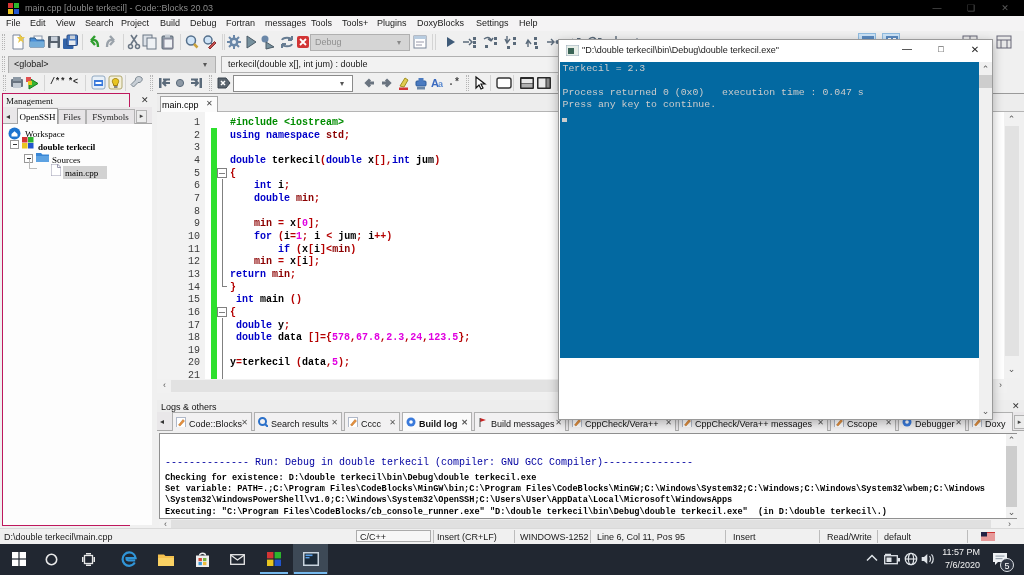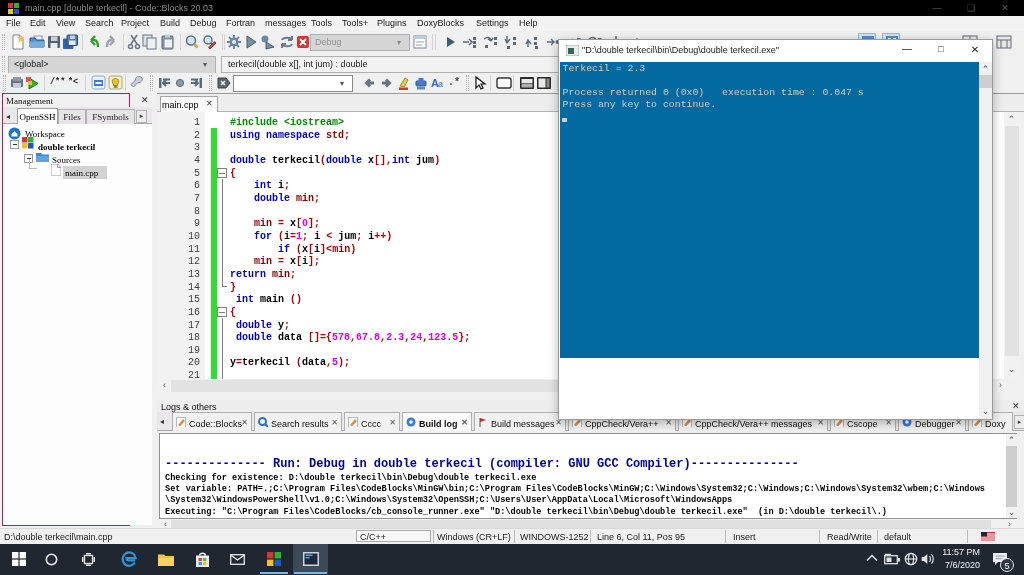--- a/index.html
+++ b/index.html
@@ -547,21 +547,21 @@
   <div class="ltab" style="left:811px;width:45px">
       <svg class="ic">
         <rect x="0.5" y="0.5" width="9" height="10" fill="#fff" stroke="#b0b8c8"></rect>
         <path d="M2.5 8 L7 2.5 L8.5 4 L4 9 Z" fill="#e8913f" stroke="#b06a20" stroke-width="0.5"></path>
       </svg>
       <span class="tx">Doxy</span>
     </div>
   <div class="abs" style="left:857px;top:15px;width:11px;height:14px;background:#ececec;border:1px solid #b2b2b2;font-size:7px;color:#444;text-align:center;line-height:12px">▸</div>
 
   <div class="abs" style="left:2px;top:33px;width:858px;height:86px;background:#fff;border:1px solid #909090">
-    <pre class="mono" style="position:absolute;left:5px;top:23px;font-size:12px;color:#0000a0;font-weight:bold">-------------- Run: Debug in double terkecil (compiler: GNU GCC Compiler)---------------</pre>
+    <pre class="mono" style="position:absolute;left:5px;top:23px;font-size:10px;color:#0000a0;font-weight:normal">-------------- Run: Debug in double terkecil (compiler: GNU GCC Compiler)---------------</pre>
     <pre class="mono" style="position:absolute;left:5px;top:38.5px;font-size:8.6px;line-height:11.4px;color:#000;font-weight:bold">Checking for existence: D:\double terkecil\bin\Debug\double terkecil.exe
 Set variable: PATH=.;C:\Program Files\CodeBlocks\MinGW\bin;C:\Program Files\CodeBlocks\MinGW;C:\Windows\System32;C:\Windows;C:\Windows\System32\wbem;C:\Windows
 \System32\WindowsPowerShell\v1.0;C:\Windows\System32\OpenSSH;C:\Users\User\AppData\Local\Microsoft\WindowsApps
 Executing: "C:\Program Files\CodeBlocks/cb_console_runner.exe" "D:\double terkecil\bin\Debug\double terkecil.exe"  (in D:\double terkecil\.)</pre>
     <div class="abs" style="left:846px;top:0px;width:11px;height:84px;background:#f1f1f1">
       <div class="abs sbtn" style="left:0px;top:1px">⌃</div>
       <div class="abs" style="left:0px;top:12px;width:11px;height:61px;background:#cdcdcd"></div>
       <div class="abs sbtn" style="left:0px;top:73px">⌄</div>
     </div>
   </div>
@@ -576,21 +576,21 @@
   <span class="st" style="left:4px">D:\double terkecil\main.cpp</span>
   <span class="abs" style="left:356px;top:1px;width:75px;height:12px;background:#f7f7f7;border:1px solid #ababab"></span>
   <span class="st" style="left:360px;top:2.5px">C/C++</span>
   <span class="stsep" style="left:433px"></span>
   <span class="stsep" style="left:514px"></span>
   <span class="stsep" style="left:590px"></span>
   <span class="stsep" style="left:725px"></span>
   <span class="stsep" style="left:819px"></span>
   <span class="stsep" style="left:877px"></span>
   <span class="stsep" style="left:967px"></span>
-  <span class="st" style="left:437px">Windows (CR+LF)</span>
+  <span class="st" style="left:437px">Insert (CR+LF)</span>
   <span class="st" style="left:520px">WINDOWS-1252</span>
   <span class="st" style="left:597px">Line 6, Col 11, Pos 95</span>
   <span class="st" style="left:733px">Insert</span>
   <span class="st" style="left:827px">Read/Write</span>
   <span class="st" style="left:884px">default</span>
   <svg class="abs" style="left:981px;top:3px" width="14" height="9">
       <rect width="14" height="9" fill="#c33"></rect>
       <rect y="1.5" width="14" height="1" fill="#fff"></rect>
       <rect y="3.5" width="14" height="1" fill="#fff"></rect>
       <rect y="5.5" width="14" height="1" fill="#fff"></rect>

